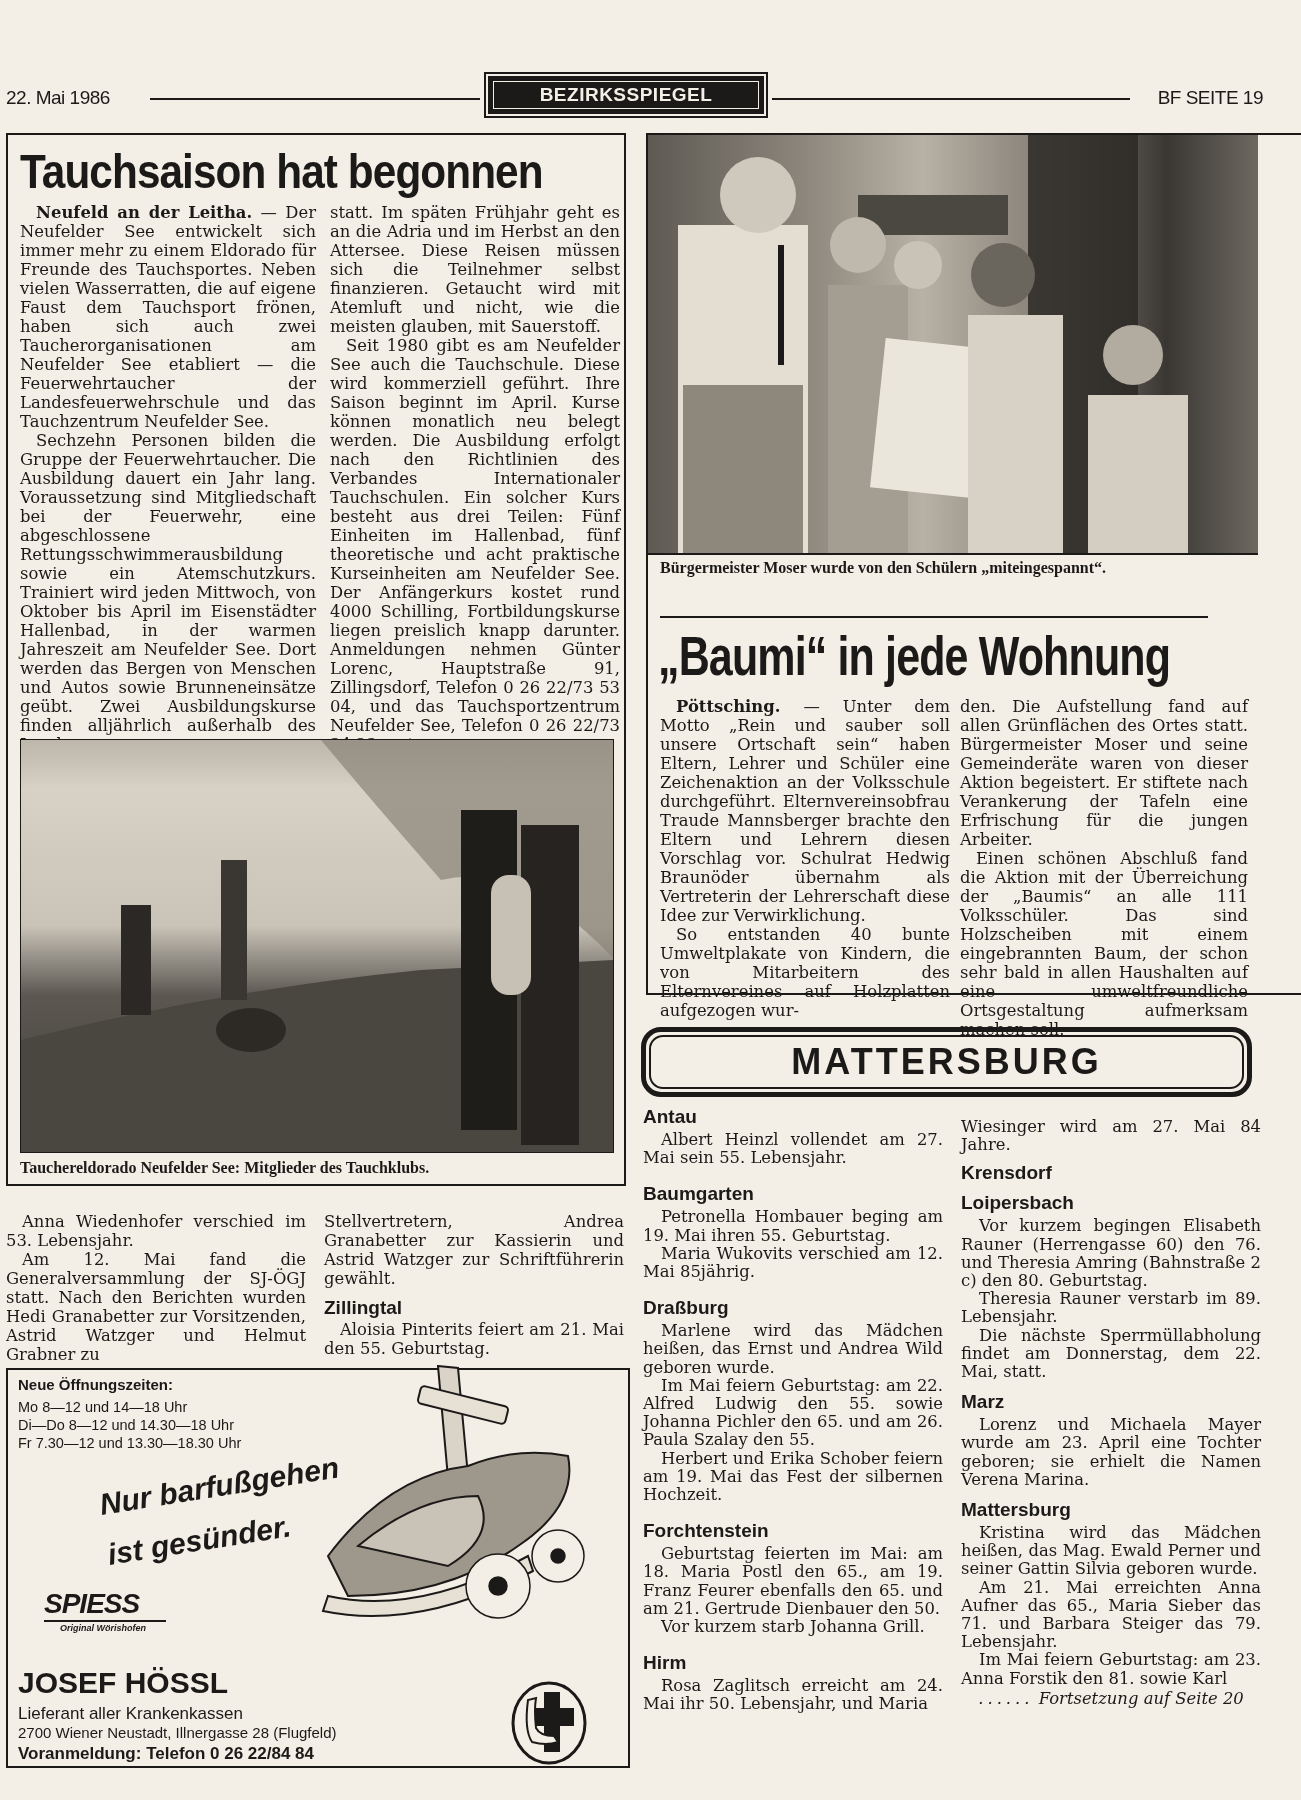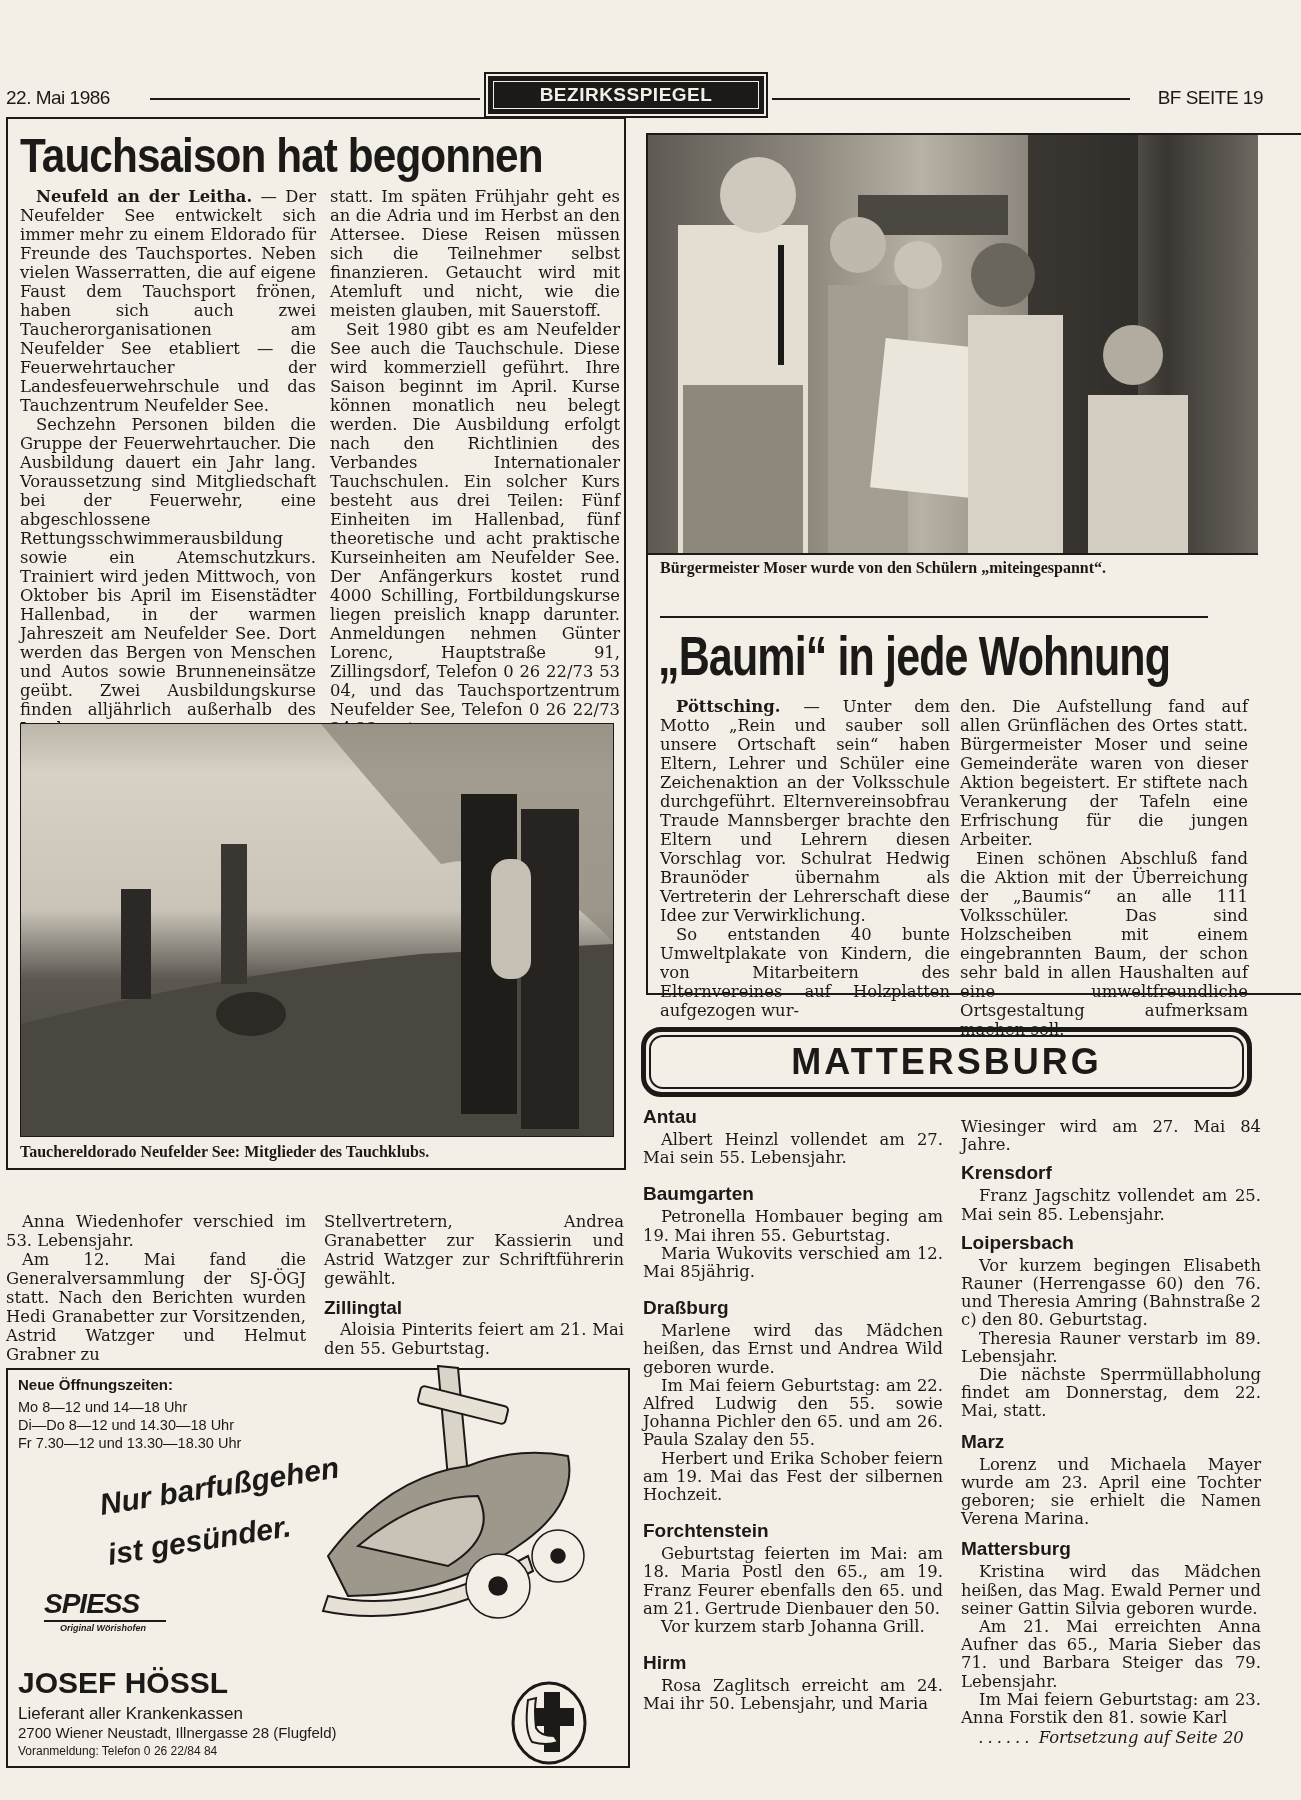--- a/index.html
+++ b/index.html
@@ -87,21 +87,21 @@
 <body>
 
 <div class="abs sans hdr-date">22. Mai 1986</div>
 <div class="abs hdr-line" style="left:150px;width:330px;"></div>
 <div class="abs sans hdr-badge">
   <span>BEZIRKSSPIEGEL</span>
 </div>
 <div class="abs hdr-line" style="left:772px;width:358px;"></div>
 <div class="abs sans hdr-page">BF  SEITE 19</div>
 
-<div class="abs box" style="left:6px;top:117px;width:620px;height:1053px;">
+<div class="abs box" style="left:6px;top:133px;width:620px;height:1053px;">
   <div class="abs headline-condensed" style="left:12px;top:8px;font-size:46px;transform:scaleX(0.92) scaleY(1.05);">
     <span>Tauchsaison hat begonnen</span>
   </div>
   <div class="abs text-col" style="left:12px;top:68px;width:296px;">
     <p><span class="lead">Neufeld an der Leitha.</span><span> — Der Neufelder See entwickelt sich immer mehr zu einem Eldorado für Freunde des Tauchsportes. Neben vielen Wasserratten, die auf eigene Faust dem Tauchsport frönen, haben sich auch zwei Taucherorganisationen am Neufelder See etabliert — die Feuerwehrtaucher der Landesfeuerwehrschule und das Tauchzentrum Neufelder See.</span></p>
     <p>Sechzehn Personen bilden die Gruppe der Feuerwehrtaucher. Die Ausbildung dauert ein Jahr lang. Voraussetzung sind Mitgliedschaft bei der Feuerwehr, eine abgeschlossene Rettungsschwimmerausbildung sowie ein Atemschutzkurs. Trainiert wird jeden Mittwoch, von Oktober bis April im Eisenstädter Hallenbad, in der warmen Jahreszeit am Neufelder See. Dort werden das Bergen von Menschen und Autos sowie Brunneneinsätze geübt. Zwei Ausbildungskurse finden alljährlich außerhalb des Landes</p>
   </div>
   <div class="abs text-col" style="left:322px;top:68px;width:290px;">
     <p class="noindent">statt. Im späten Frühjahr geht es an die Adria und im Herbst an den Attersee. Diese Reisen müssen sich die Teilnehmer selbst finanzieren. Getaucht wird mit Atemluft und nicht, wie die meisten glauben, mit Sauerstoff.</p>
     <p>Seit 1980 gibt es am Neufelder See auch die Tauchschule. Diese wird kommerziell geführt. Ihre Saison beginnt im April. Kurse können monatlich neu belegt werden. Die Ausbildung erfolgt nach den Richtlinien des Verbandes Internationaler Tauchschulen. Ein solcher Kurs besteht aus drei Teilen: Fünf Einheiten im Hallenbad, fünf theoretische und acht praktische Kurseinheiten am Neufelder See. Der Anfängerkurs kostet rund 4000 Schilling, Fortbildungskurse liegen preislich knapp darunter. Anmeldungen nehmen Günter Lorenc, Hauptstraße 91, Zillingsdorf, Telefon 0 26 22/73 53 04, und das Tauchsportzentrum Neufelder See, Telefon 0 26 22/73 34 23, entgegen.</p>
@@ -189,21 +189,21 @@
       <circle cx="290" cy="200" r="26"></circle>
       <circle cx="290" cy="200" r="7" fill="#1c1a18"></circle>
     </g>
   </svg>
   <div class="abs sans" style="left:36px;top:218px;font-weight:900;font-size:28px;font-style:italic;letter-spacing:-1px;">SPIESS</div>
   <div class="abs" style="left:36px;top:250px;width:122px;height:2px;background:#1c1a18;"></div>
   <div class="abs sans" style="left:52px;top:253px;font-size:9px;font-weight:bold;font-style:italic;">Original Wörishofen</div>
   <div class="abs sans" style="left:10px;top:296px;font-size:30px;font-weight:900;">JOSEF HÖSSL</div>
   <div class="abs sans" style="left:10px;top:334px;font-size:17px;">Lieferant aller Krankenkassen</div>
   <div class="abs sans" style="left:10px;top:354px;font-size:15px;font-weight:normal;text-align:right;">2700 Wiener Neustadt, Illnergasse 28 (Flugfeld)</div>
-  <div class="abs sans" style="left:10px;top:374px;font-size:12px;font-weight:normal;text-align:right;">Voranmeldung: Telefon 0 26 22/84 84</div>
+  <div class="abs sans" style="left:10px;top:374px;font-size:17px;font-weight:bold;text-align:right;">Voranmeldung: Telefon 0 26 22/84 84</div>
   <svg class="abs" style="left:502px;top:310px;" width="78" height="86" viewBox="0 0 78 86">
     <ellipse cx="39" cy="43" rx="36" ry="40" fill="none" stroke="#1c1a18" stroke-width="3"></ellipse>
     <path d="M34 12 H50 V28 H64 V46 H50 V72 H34 V46 H20 V28 H34 Z" fill="#1c1a18"></path>
     <path d="M18 20 Q14 50 22 62 Q36 66 48 62 L44 56 Q30 56 26 48 Q24 30 26 18 Z" fill="#f3efe6" stroke="#1c1a18" stroke-width="2"></path>
   </svg>
 </div>
 
 <div class="abs matt-banner">
   <span>MATTERSBURG</span>
 </div>
@@ -238,23 +238,20 @@
       <p>Rosa Zaglitsch erreicht am 24. Mai ihr 50. Lebensjahr, und Maria</p>
     </div>
 </div>
 
 <div class="abs" style="left:961px;top:1118px;width:300px;">
   <div class="loc-body">
       <p style="text-indent:0">Wiesinger wird am 27. Mai 84 Jahre.</p>
     </div>
 
   <div class="loc-head" style="margin-top:8px">Krensdorf</div>
-  <div class="loc-body">
-      <p>Franz Jagschitz vollendet am 25. Mai sein 85. Lebensjahr.</p>
-    </div>
 
   <div class="loc-head" style="margin-top:8px">Loipersbach</div>
   <div class="loc-body">
     <p>Vor kurzem begingen Elisabeth Rauner (Herrengasse 60) den 76. und Theresia Amring (Bahnstraße 2 c) den 80. Geburtstag.</p>
     <p>Theresia Rauner verstarb im 89. Lebensjahr.</p>
     <p>Die nächste Sperrmüllabholung findet am Donnerstag, dem 22. Mai, statt.</p>
   </div>
 
   <div class="loc-head" style="margin-top:10px">Marz</div>
   <div class="loc-body">

